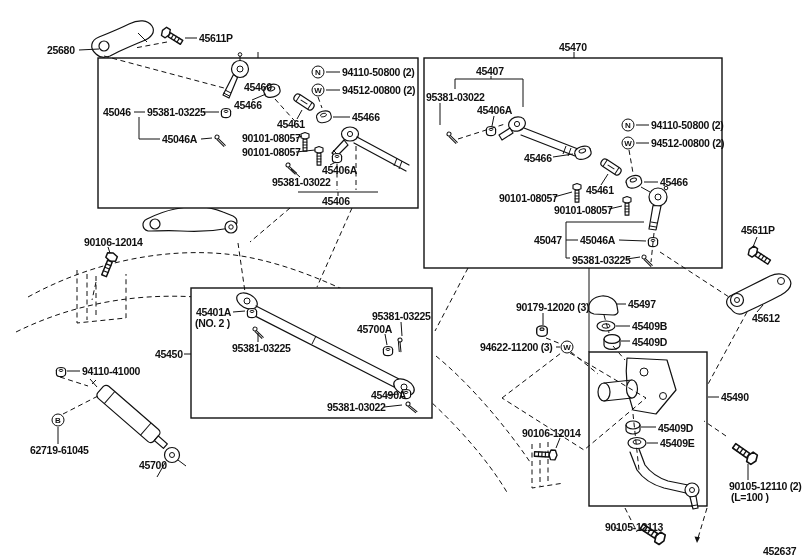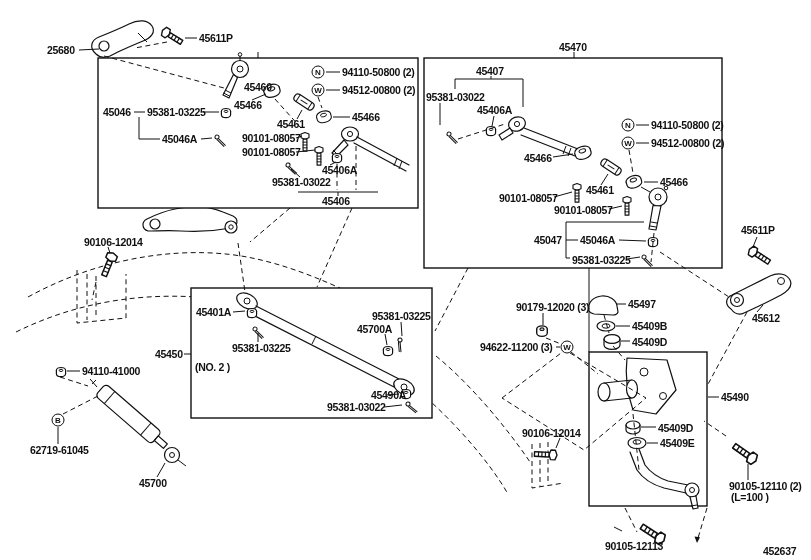--- a/index.html
+++ b/index.html
@@ -284,42 +284,42 @@
       <div class="part-label" style="left: 660px; top: 182px;">45466</div>
       <div class="part-label" style="left: 499px; top: 198px;">90101-08057</div>
       <div class="part-label" style="left: 554px; top: 210px;">90101-08057</div>
       <div class="part-label" style="left: 534px; top: 240px;">45047</div>
       <div class="part-label" style="left: 580px; top: 240px;">45046A</div>
       <div class="part-label" style="left: 572px; top: 260px;">95381-03225</div>
       <div class="part-label" style="left: 741px; top: 230px;">45611P</div>
       <div class="part-label" style="left: 752px; top: 318px;">45612</div>
       <div class="part-label" style="left: 84px; top: 242px;">90106-12014</div>
       <div class="part-label" style="left: 196px; top: 312px;">45401A</div>
-      <div class="part-label" style="left: 195px; top: 323px; margin-top: 44px;">(NO. 2 )</div>
+      <div class="part-label" style="left: 195px; top: 323px;">(NO. 2 )</div>
       <div class="part-label" style="left: 155px; top: 354px;">45450</div>
       <div class="part-label" style="left: 232px; top: 348px;">95381-03225</div>
       <div class="part-label" style="left: 372px; top: 316px;">95381-03225</div>
       <div class="part-label" style="left: 357px; top: 329px;">45700A</div>
       <div class="part-label" style="left: 347px; top: 395px; margin-left: 24px;">45490A</div>
       <div class="part-label" style="left: 327px; top: 407px;">95381-03022</div>
       <div class="part-label" style="left: 82px; top: 371px;">94110-41000</div>
       <div class="part-label" style="left: 30px; top: 450px;">62719-61045</div>
-      <div class="part-label" style="left: 139px; top: 483px;">45700</div>
+      <div class="part-label" style="left: 139px; top: 465px;">45700</div>
       <div class="part-label" style="left: 516px; top: 307px;">90179-12020 (3)</div>
       <div class="part-label" style="left: 628px; top: 304px;">45497</div>
       <div class="part-label" style="left: 632px; top: 326px; text-align: center;">45409B</div>
       <div class="part-label" style="left: 632px; top: 342px;">45409D</div>
       <div class="part-label" style="left: 480px; top: 347px;">94622-11200 (3)</div>
       <div class="part-label" style="left: 721px; top: 397px;">45490</div>
       <div class="part-label" style="left: 658px; top: 428px;">45409D</div>
       <div class="part-label" style="left: 660px; top: 443px;">45409E</div>
       <div class="part-label" style="left: 522px; top: 433px;">90106-12014</div>
       <div class="part-label" style="left: 729px; top: 486px;">90105-12110 (2)</div>
       <div class="part-label" style="left: 731px; top: 497px;">(L=100 )</div>
-      <div class="part-label" style="left: 557px; top: 546px; padding-left: 48px;">90105-12113</div>
+      <div class="part-label" style="left: 557px; top: 527px; padding-left: 48px;">90105-12113</div>
       <div class="part-label" style="left: 560px; top: 567px; font-style: italic;">( L=80 )</div>
       <div class="part-label" style="left: 763px; top: 551px;">452637</div>
       <div class="circled" style="left: 318px; top: 72px;">N</div>
       <div class="circled" style="left: 318px; top: 90px;">W</div>
       <div class="circled" style="left: 628px; top: 125px;">N</div>
       <div class="circled" style="left: 628px; top: 143px;">W</div>
       <div class="circled" style="left: 567px; top: 347px;">W</div>
       <div class="circled" style="left: 58px; top: 420px;">B</div>
     </div>
 

